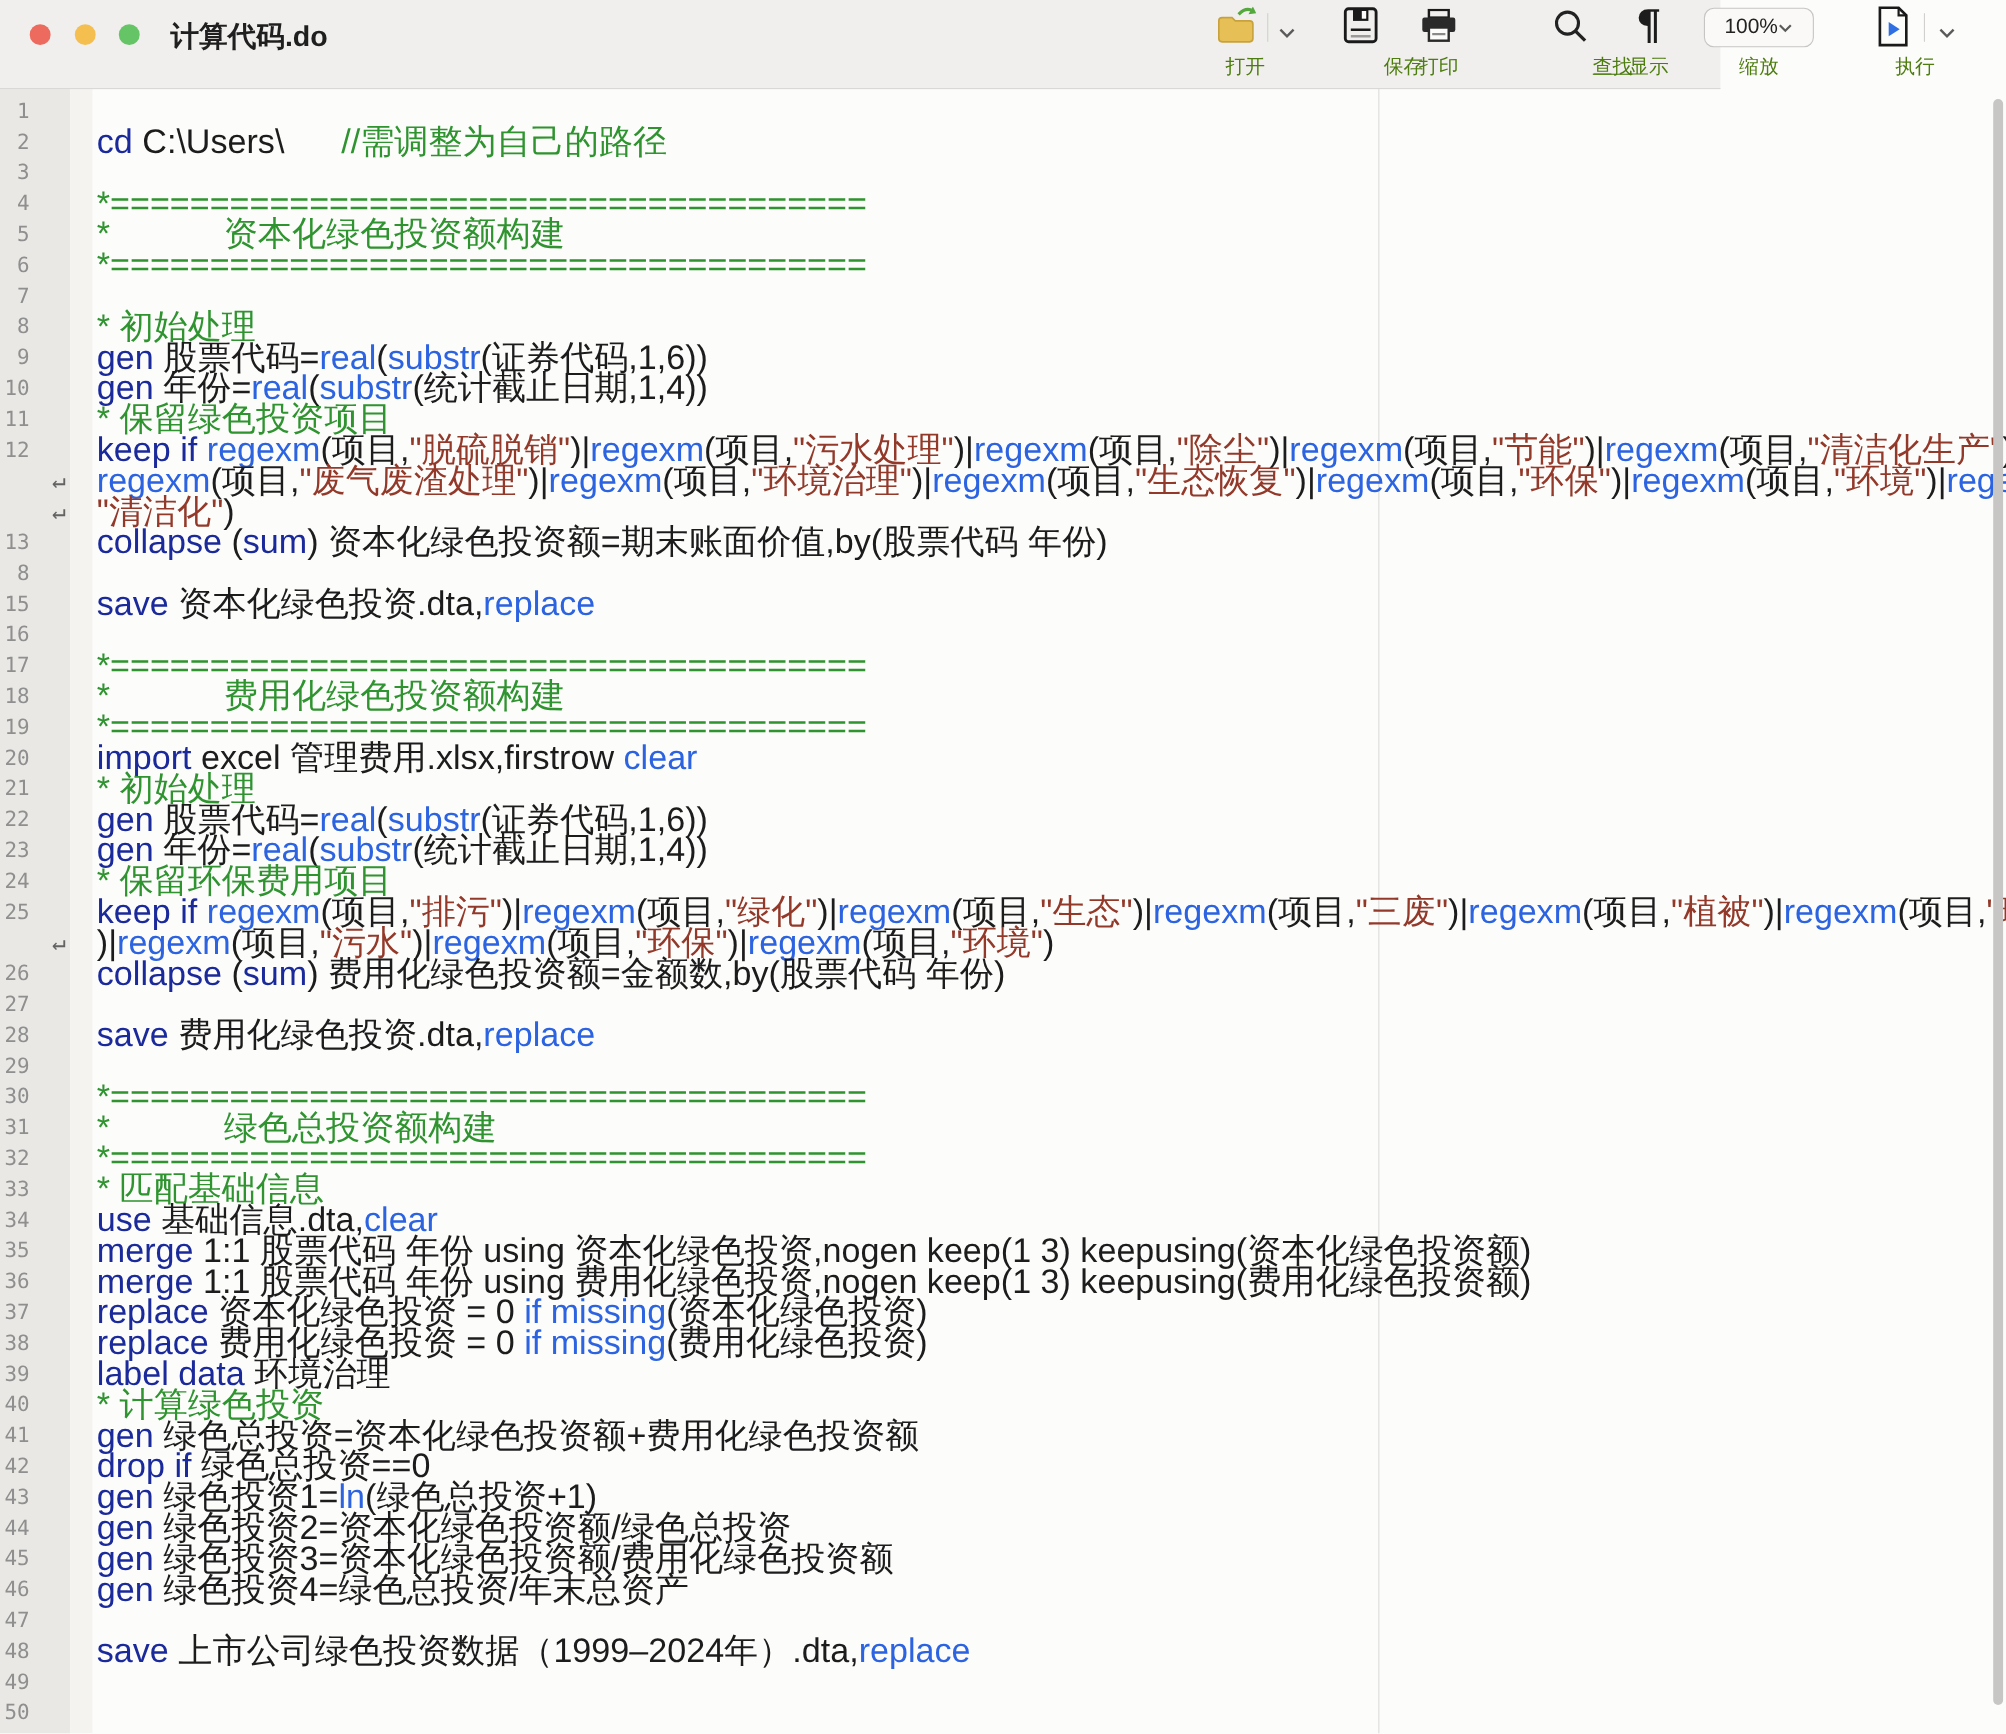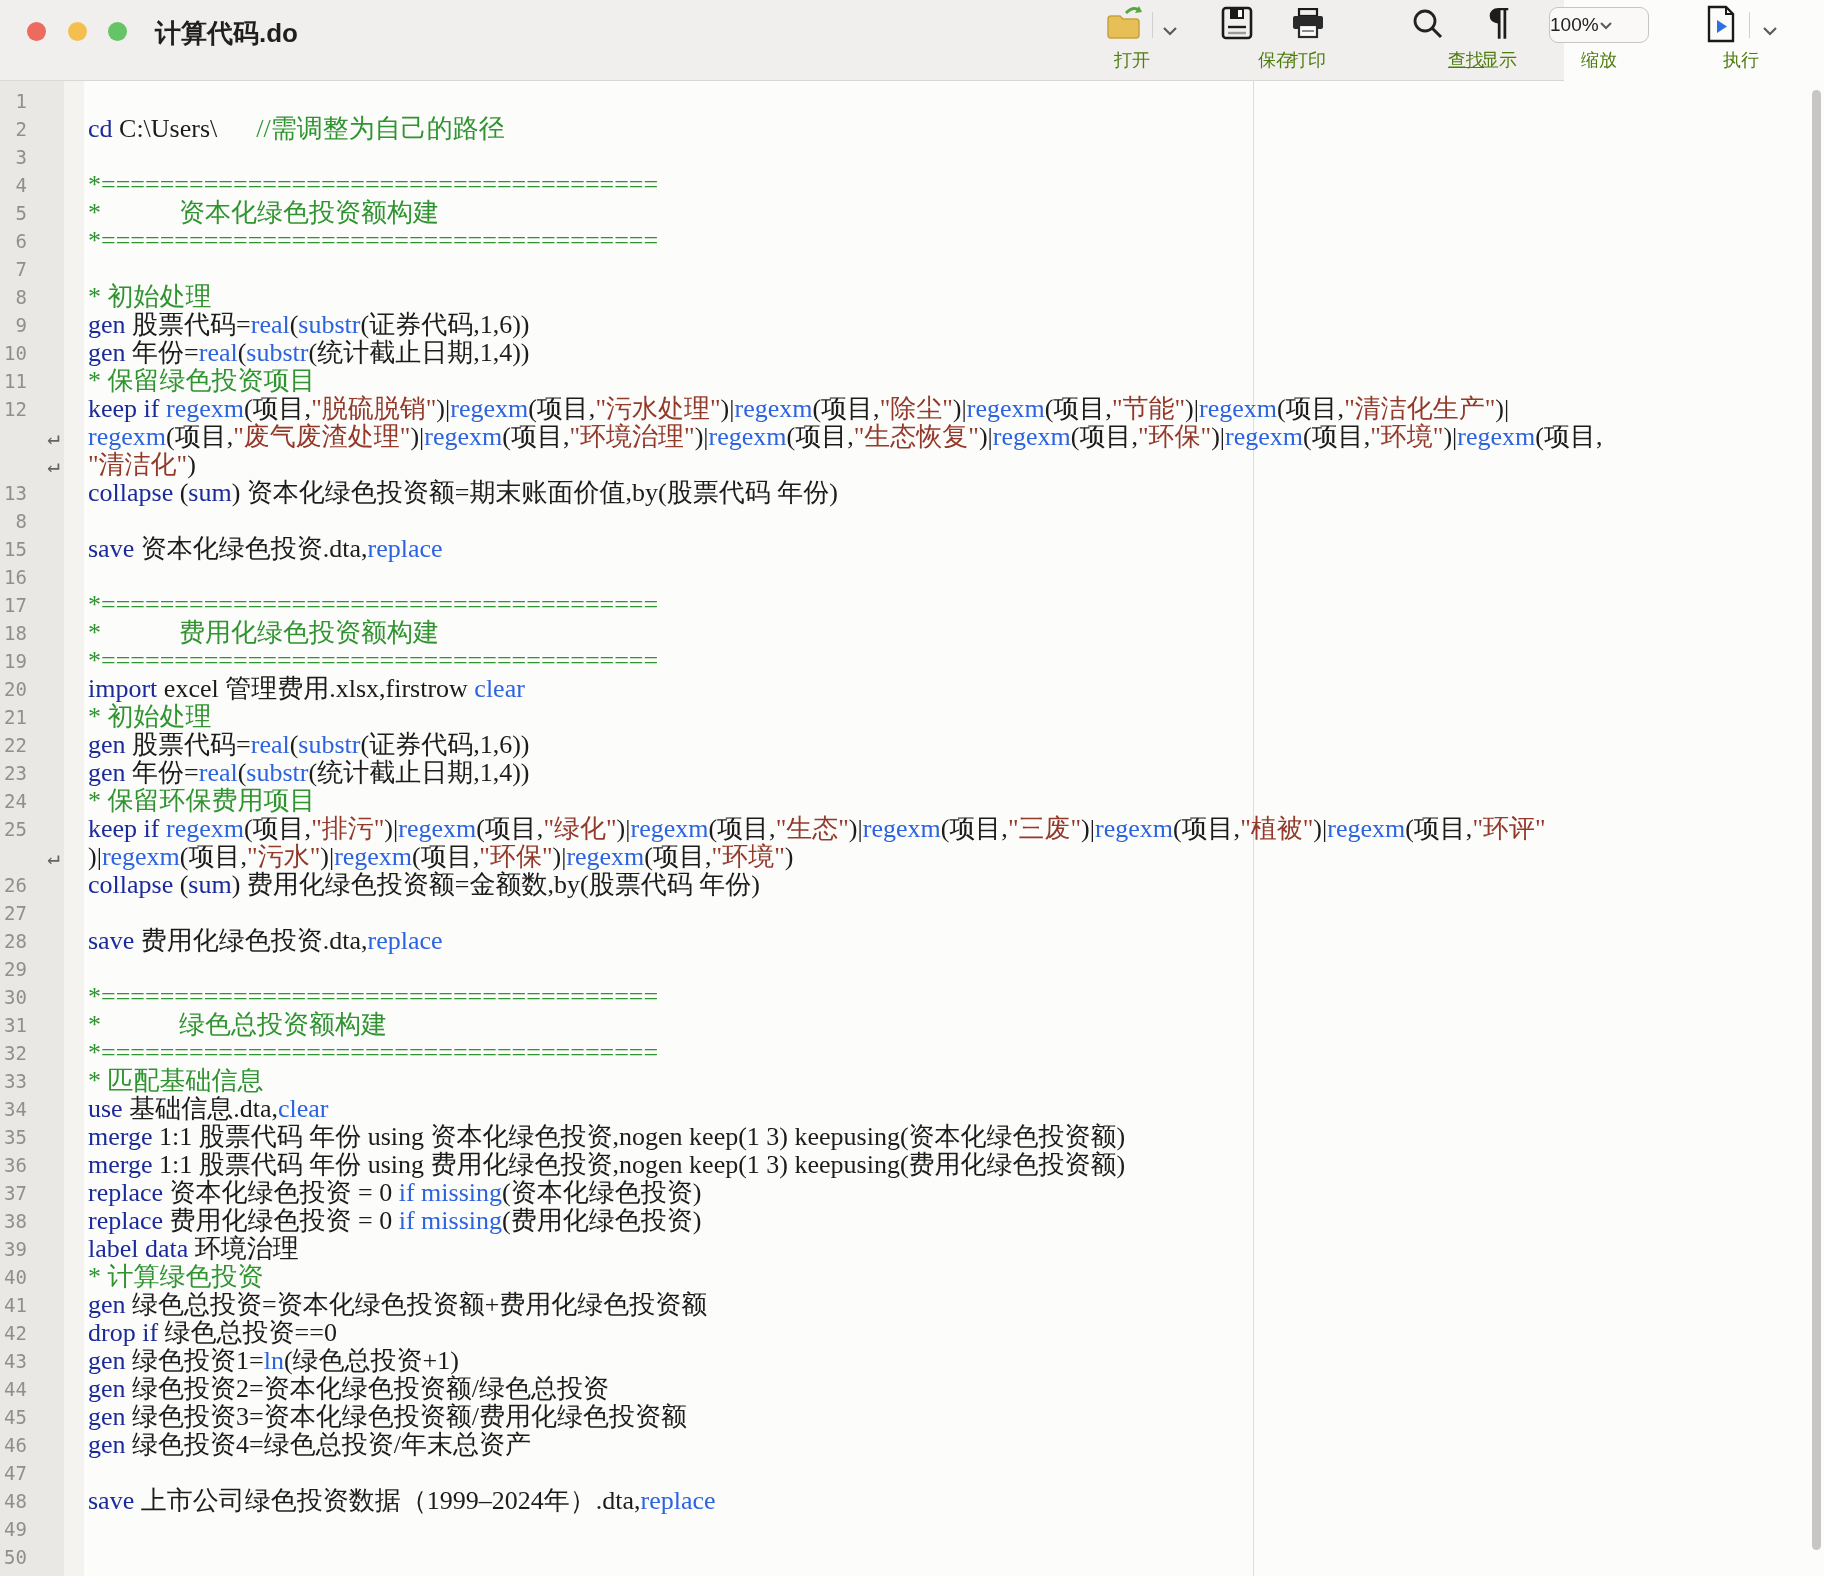--- a/index.html
+++ b/index.html
@@ -14,35 +14,35 @@
   .light.yellow{left:68px;background:#f5bf4f;}
   .light.green{left:108px;background:#65c466;}
   .win-title{position:absolute;left:155px;top:16px;font-size:26px;font-weight:bold;color:#1f1f1f;}
 
   .tb-ic{position:absolute;top:6px;}
   .tb-label{position:absolute;top:48px;width:80px;text-align:center;
             font-size:18px;color:#4d7c0f;}
   .tb-divider{position:absolute;top:12px;width:1px;height:26px;background:#d1d0ce;}
   .pilcrow{font-family:"DejaVu Serif",serif;font-size:37px;font-weight:bold;color:#1c1c1c;line-height:1;}
   .zoom-box{position:absolute;left:1549px;top:7px;width:100px;height:36px;border:1.5px solid #c6c5c3;
-            border-radius:9px;background:#faf9f8;display:flex;align-items:center;justify-content:flex-start;
+            border-radius:9px;background:#faf9f8;display:flex;align-items:center;justify-content:center;
             gap:0;font-size:19px;color:#222;box-sizing:border-box;}
 
   
   .editor{position:absolute;left:0;top:80px;width:1824px;height:1496px;background:var(--editor-bg,#fcfcfb);}
   .gutter-bg{position:absolute;left:0;top:0;width:64px;height:100%;background:var(--gutter-bg,#e9e8e5);}
   .margin-bg{position:absolute;left:64px;top:0;width:20px;height:100%;background:var(--margin-bg,#f4f3f0);}
   .guide{position:absolute;left:1253px;top:0;width:1px;height:100%;background:var(--guide-line,#dcdcda);}
   .rows{position:absolute;left:0;top:7px;width:1824px;}
   .row{height:28px;display:flex;white-space:pre;}
   .ln{display:inline-block;width:64px;box-sizing:border-box;padding-right:37px;text-align:right;
       font-family:"DejaVu Sans Mono",monospace;font-size:19px;line-height:28px;
       color:var(--line-number,#8f8f8f);flex:0 0 64px;}
   .ln.wrapglyph{padding-right:4px;color:#636363;font-size:21px;}
-  .code{font-family:Liberation Serif, serif;font-size:26px;line-height:28px;
+  .code{font-family:Liberation Sans, sans-serif;font-size:31px;line-height:28px;
         padding-left:24px;color:var(--text,#1c1c1c);white-space:pre;}
   .tk-c{color:var(--command,#1b2a9b);}
   .tk-f{color:var(--function,#2c63e0);}
   .tk-s{color:var(--string,#93392a);}
   .tk-m{color:var(--comment,#2f9430);}
   .tk-t{color:var(--text,#1c1c1c);}
   .scroll-thumb{position:absolute;right:3px;top:10px;width:9px;height:1460px;border-radius:5px;
                 background:var(--scrollbar,#c7c6c4);}
 </style>
 </head>

